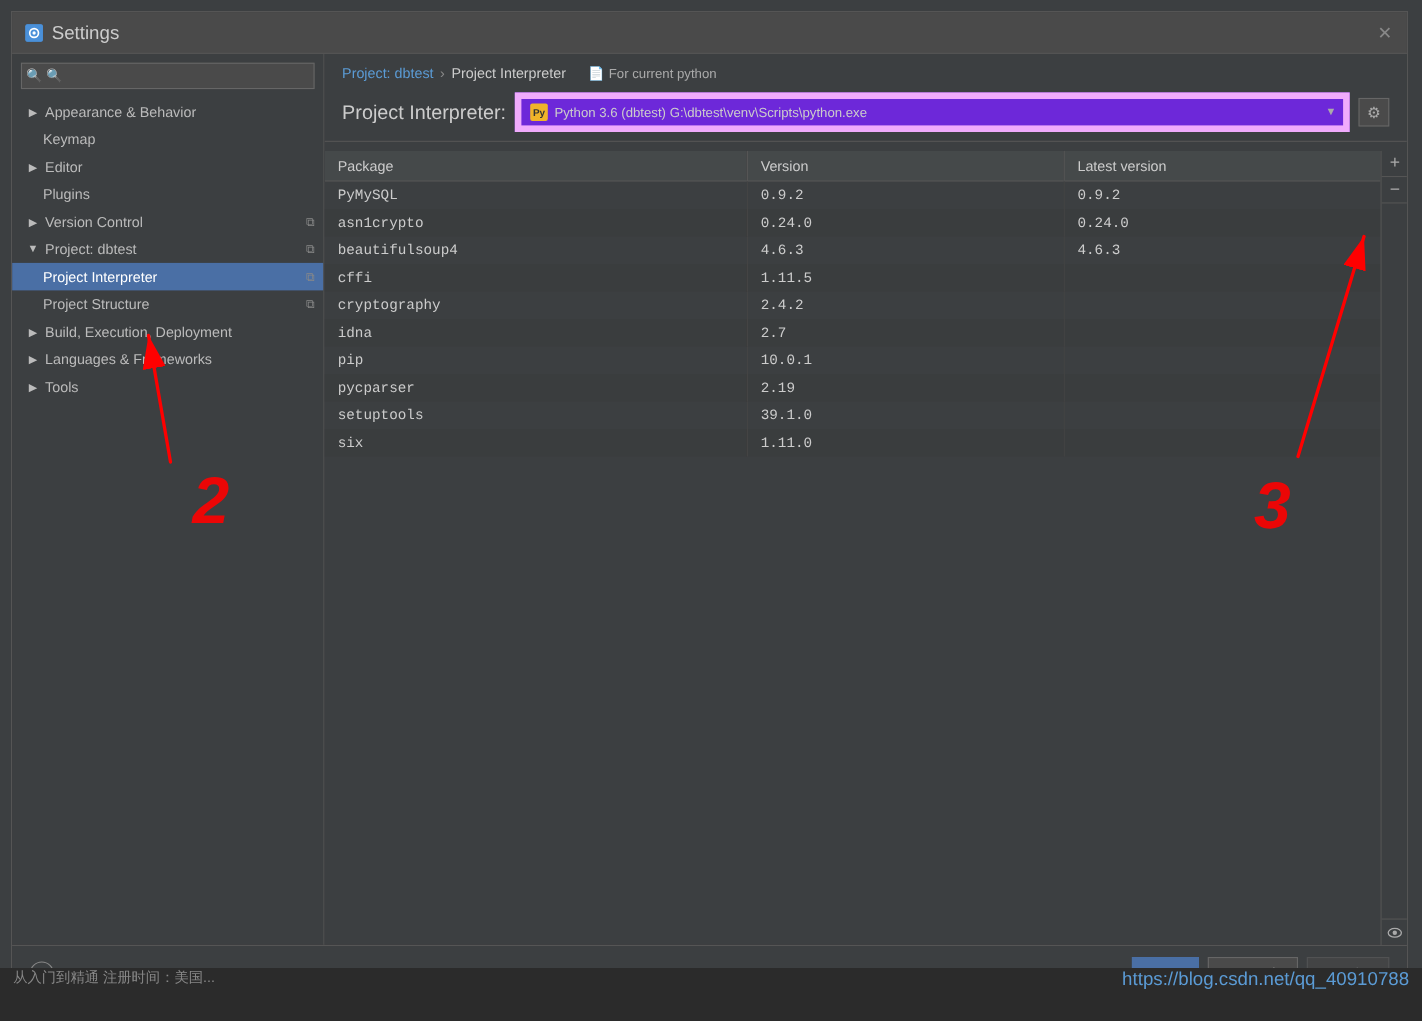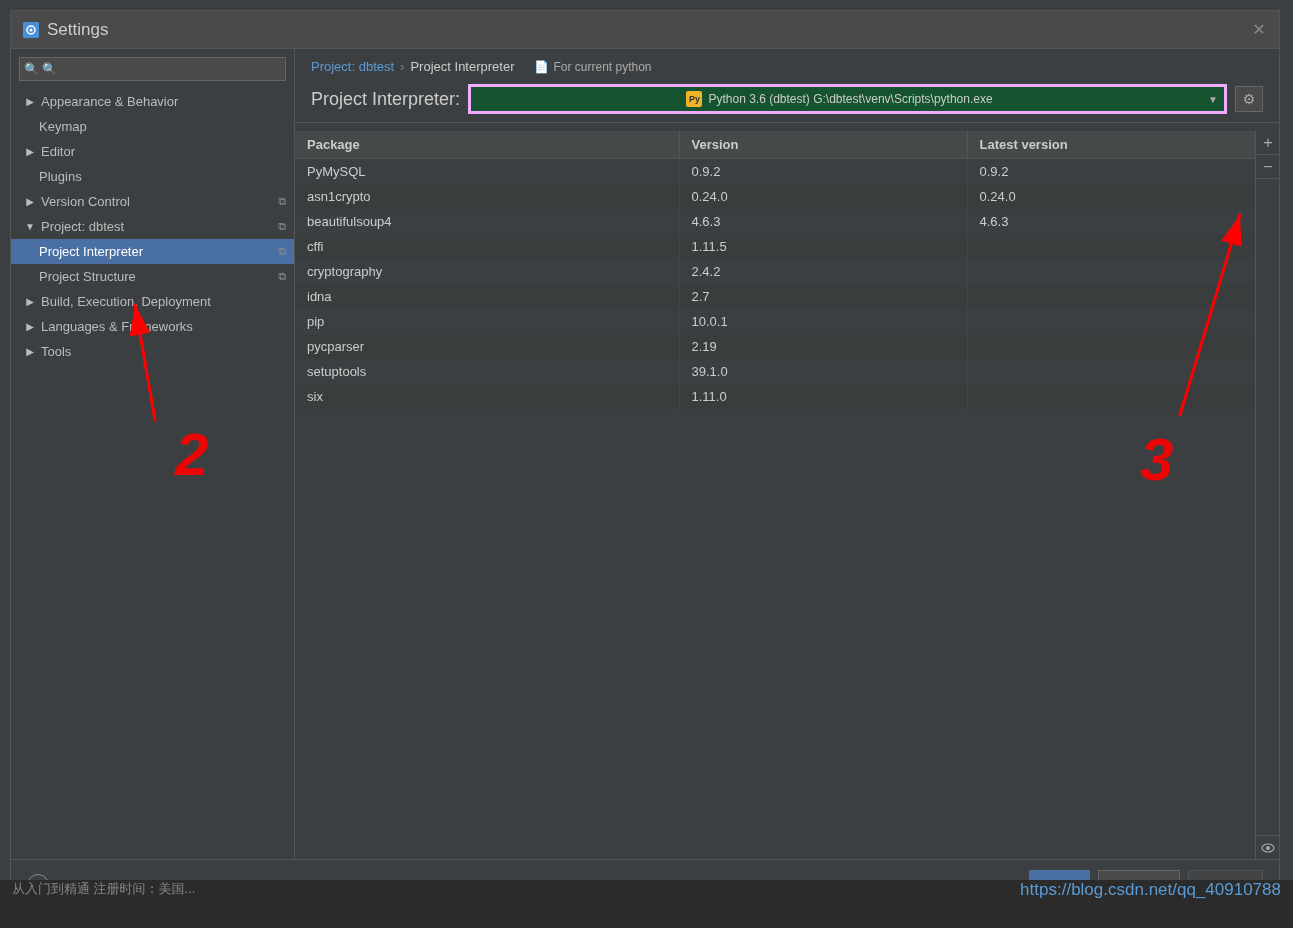--- a/index.html
+++ b/index.html
@@ -178,30 +178,29 @@
       align-items: center;
       gap: 8px;
     }
     .interpreter-label {
       font-size: 18px;
       color: #ccc;
       white-space: nowrap;
     }
     .interpreter-selector {
       flex: 1;
-      background: #14532d;
-      border: 3px solid #f0abfc;
+      background: #6d28d9;
+      border: 6px solid #f0abfc;
       color: #ccc;
       padding: 4px 24px 4px 8px;
       font-size: 12px;
       display: flex;
       align-items: center;
       position: relative;
       cursor: pointer;
-      justify-content: center;
     }
     .interpreter-selector-icon {
       width: 16px;
       height: 16px;
       margin-right: 6px;
       background: #f0b429;
       border-radius: 2px;
       flex-shrink: 0;
       display: flex;
       align-items: center;
@@ -236,30 +235,31 @@
       width: 100%;
       border-collapse: collapse;
       font-size: 13px;
     }
     .package-table thead tr {
       background: #45494a;
       border-bottom: 1px solid #555;
     }
     .package-table th {
       padding: 6px 12px;
-      font-weight: bold;
+      font-weight: normal;
       color: #ccc;
       text-align: left;
       border-right: 1px solid #555;
     }
     .package-table th:last-child { border-right: none; }
     .package-table td {
       padding: 5px 12px;
       color: #cccccc;
       border-right: 1px solid #444;
+      font-family: Liberation Mono, monospace;
     }
     .package-table td:last-child { border-right: none; }
     .package-table tbody tr:nth-child(even) { background: #3a3d3e; }
 
     .col-package { width: 40%; }
     .col-version { width: 30%; }
     .col-latest { width: 30%; }
 
     .table-wrapper {
       display: flex;

